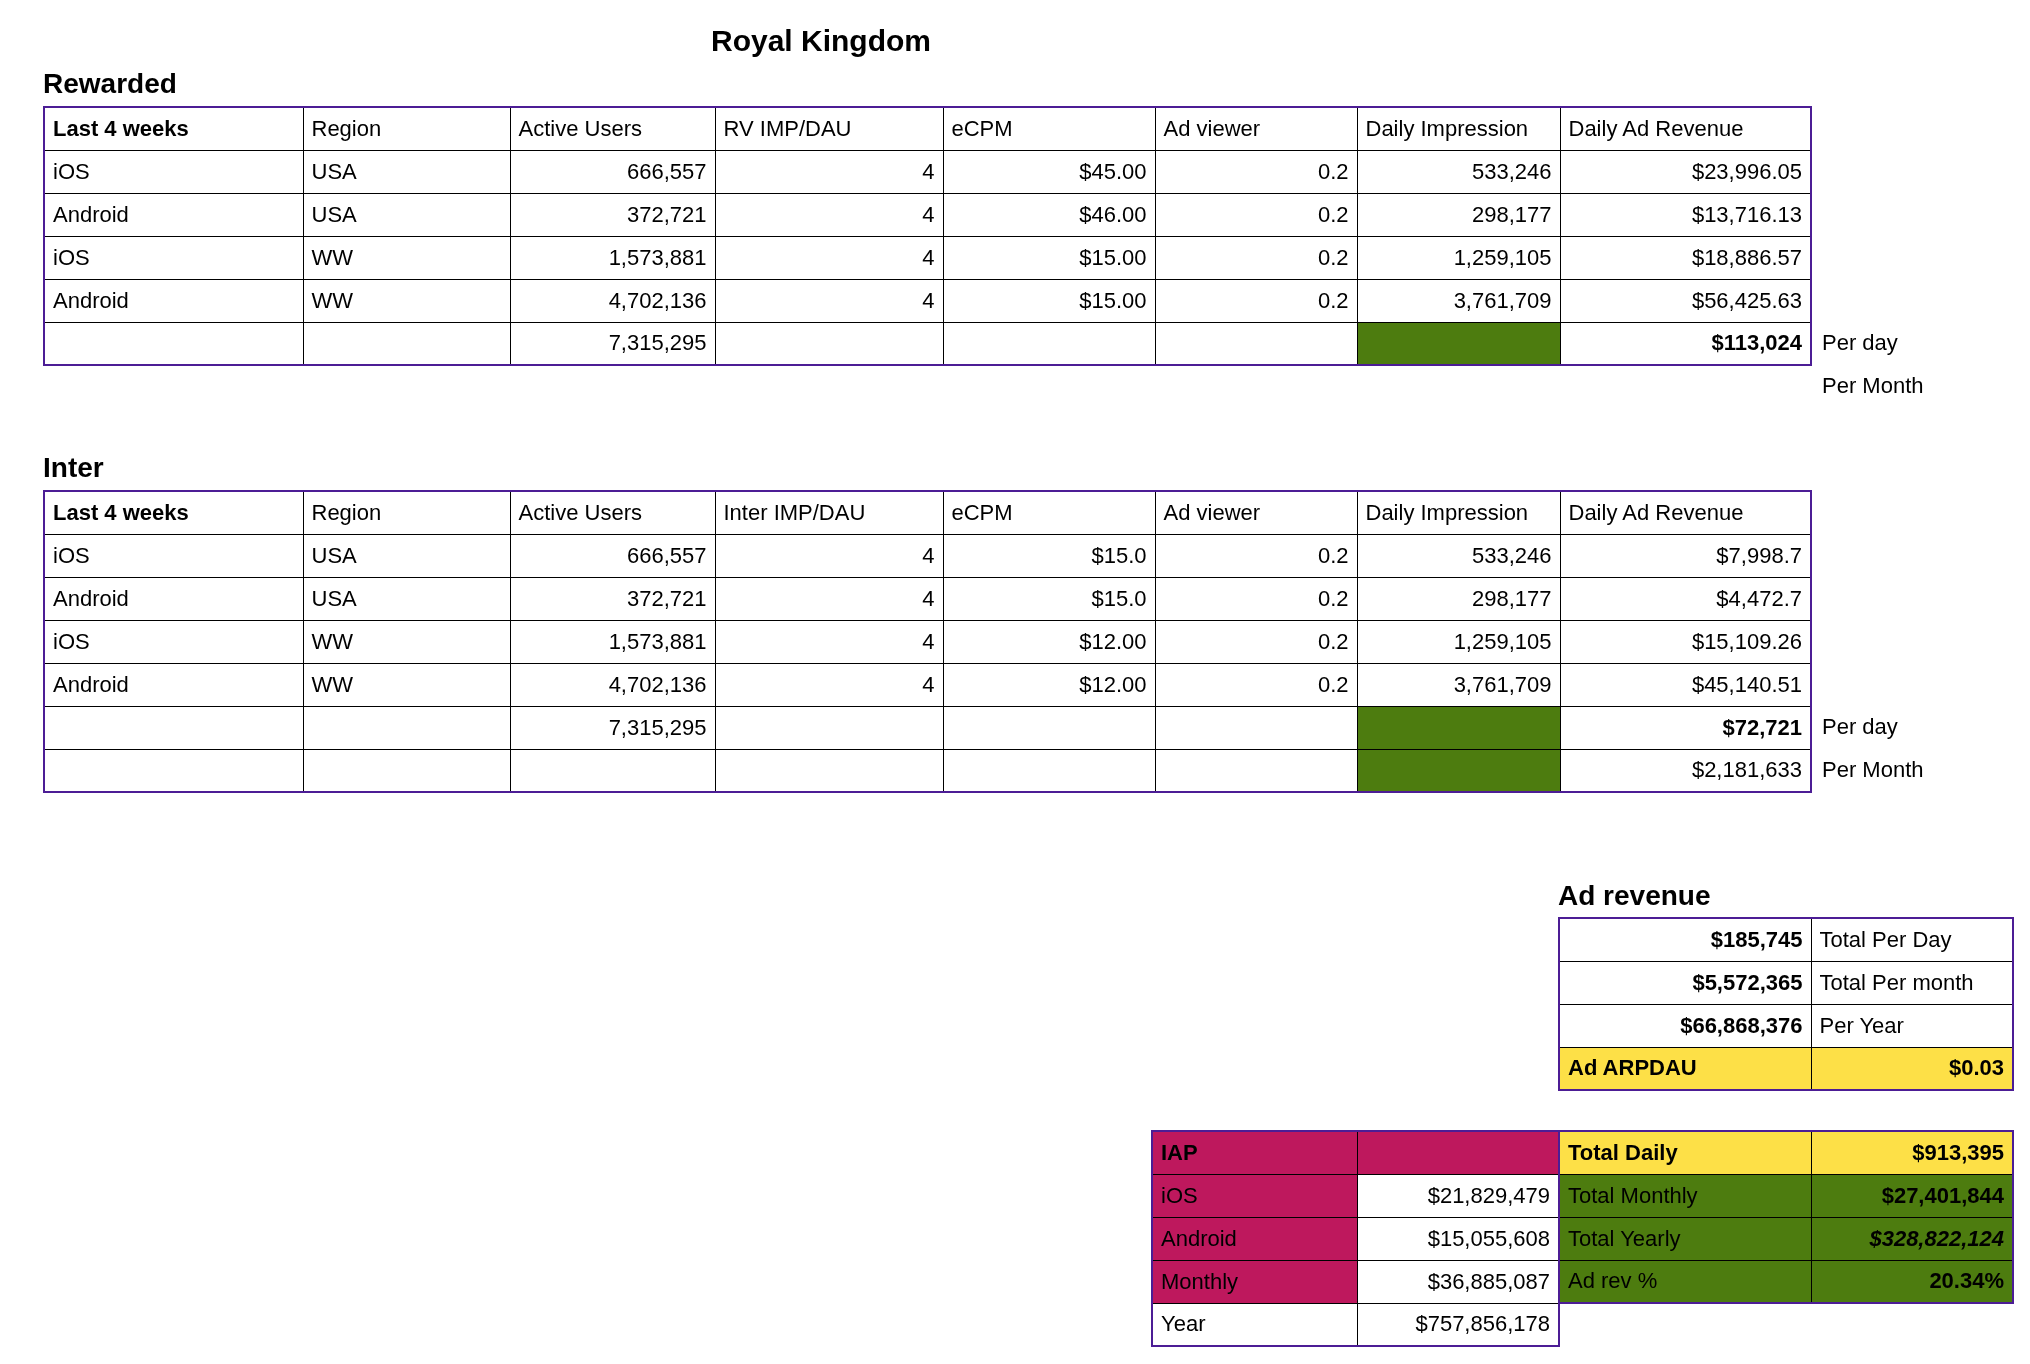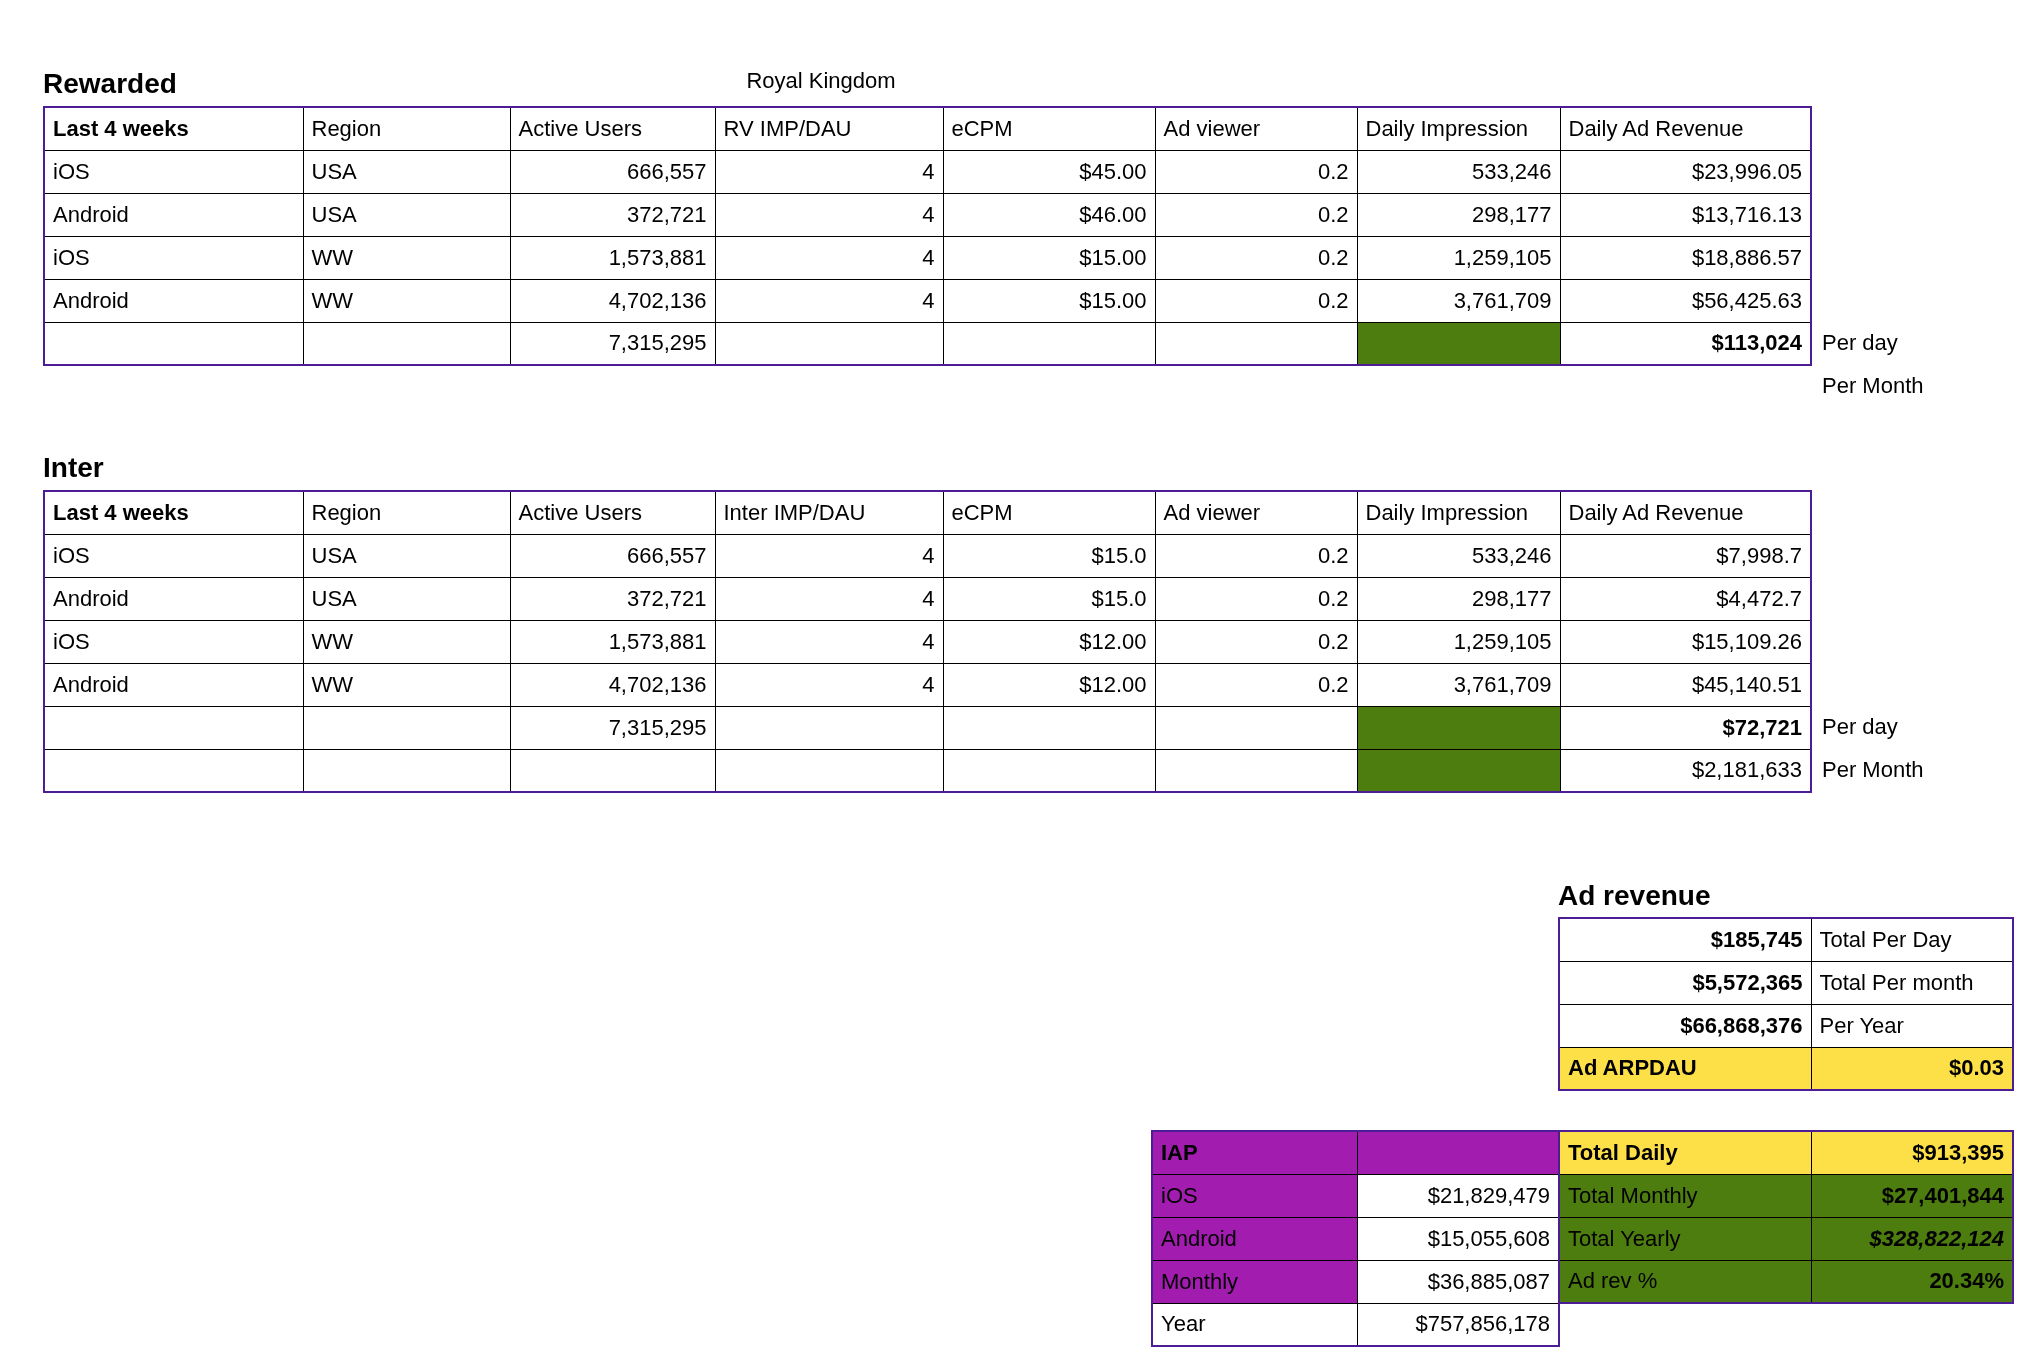--- a/index.html
+++ b/index.html
@@ -9,23 +9,22 @@
     position: relative;
     overflow: hidden;
     font-family: "Liberation Sans", sans-serif;
     font-size: 22px;
     color: #000;
   }
   .abs { position: absolute; }
   .title {
     left: 0; top: 24px; width: 1642px;
     text-align: center;
-    font-weight: 400;
-    font-size: 22px;
-    margin-top: 44px;
+    font-weight: 700;
+    font-size: 30px;
   }
   .section-label {
     font-weight: 700;
     font-size: 28px;
   }
   table.grid {
     border-collapse: collapse;
     table-layout: fixed;
     border: 2px solid #4c1d95;
     background: #fff;
@@ -37,21 +36,21 @@
     white-space: nowrap;
     overflow: hidden;
     vertical-align: middle;
     text-align: left;
   }
   .num { text-align: right !important; }
   .b { font-weight: 700; }
   .i { font-style: italic; }
   .gl { background: #4d7c0f; }   
   .gm { background: #fde047; }   
-  .yl { background: #a21caf; }   
+  .yl { background: #be185d; }   
   .side-label {
     height: 43px; line-height: 43px;
     white-space: nowrap;
   }
 </style>
 </head>
 <body>
 
 <div class="abs title">Royal Kingdom</div>
 

